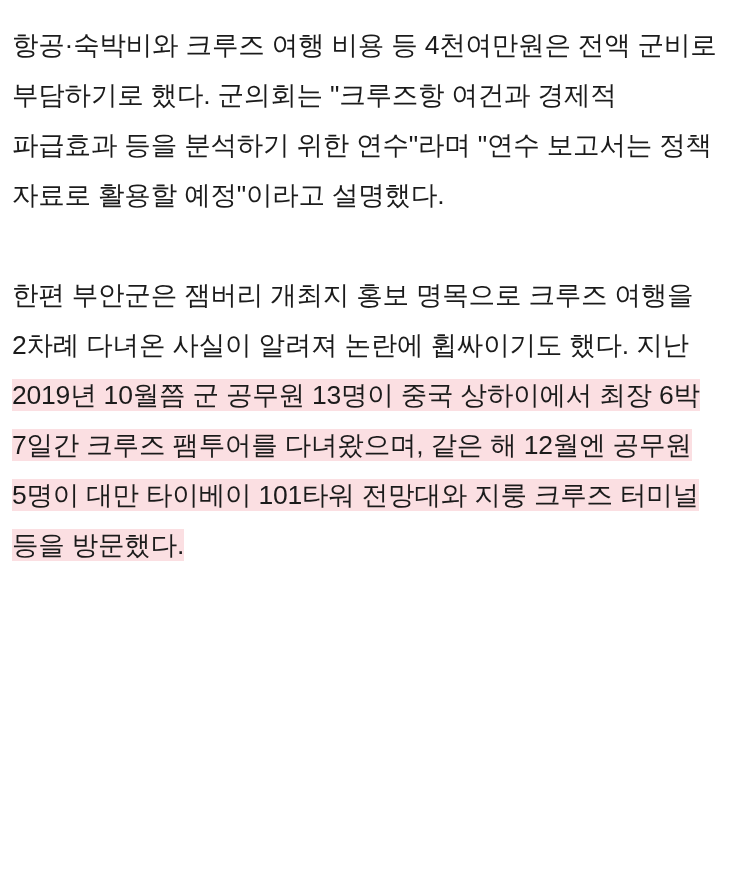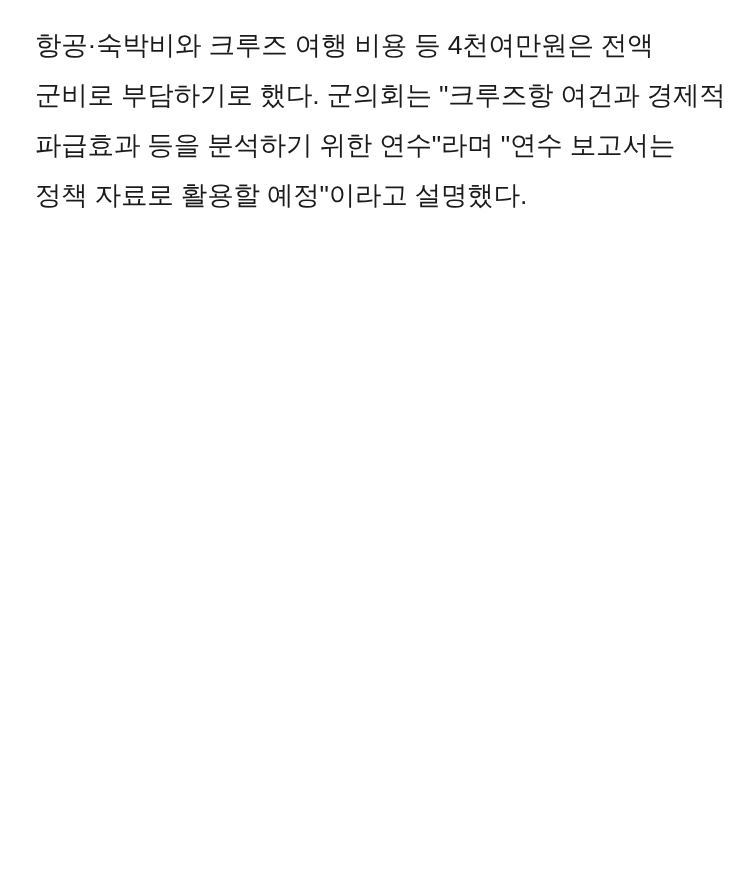--- a/index.html
+++ b/index.html
@@ -8,21 +8,21 @@
     background: #ffffff;
   }
   body {
     width: 749px;
     height: 875px;
     font-family: "Liberation Sans", sans-serif;
     color: #1b1b1b;
     overflow: hidden;
   }
   .article {
-    padding: 20px 22px 0 35px;
+    padding: 20px 22px 0 12px;
     box-sizing: border-box;
   }
   .para {
     font-size: 26.5px;
     line-height: 50px;
     letter-spacing: -0.2px;
     word-break: keep-all;
     margin: 0;
   }
   .para + .para {
@@ -35,13 +35,16 @@
     -webkit-box-decoration-break: clone;
   }
 </style>
 </head>
 <body>
 
 <div class="article">
   <p class="para">
     <span>항공·숙박비와 크루즈 여행 비용 등 4천여만원은 전액 군비로 부담하기로 했다. 군의회는 "크루즈항 여건과 경제적 파급효과 등을 분석하기 위한 연수"라며 "연수 보고서는 정책 자료로 활용할 예정"이라고 설명했다.</span>
   </p>
+  <p class="para">
+    <span>한편 부안군은 잼버리 개최지 홍보 명목으로 크루즈 여행을 2차례 다녀온 사실이 알려져 논란에 휩싸이기도 했다. 지난 </span><span class="hl">2019년 10월쯤 군 공무원 13명이 중국 상하이에서 최장 6박 7일간 크루즈 팸투어를 다녀왔으며, 같은 해 12월엔 공무원 5명이 대만 타이베이 101타워 전망대와 지룽 크루즈 터미널 등을 방문했다.</span>
+  </p>
 </div>
 
 </body></html>

